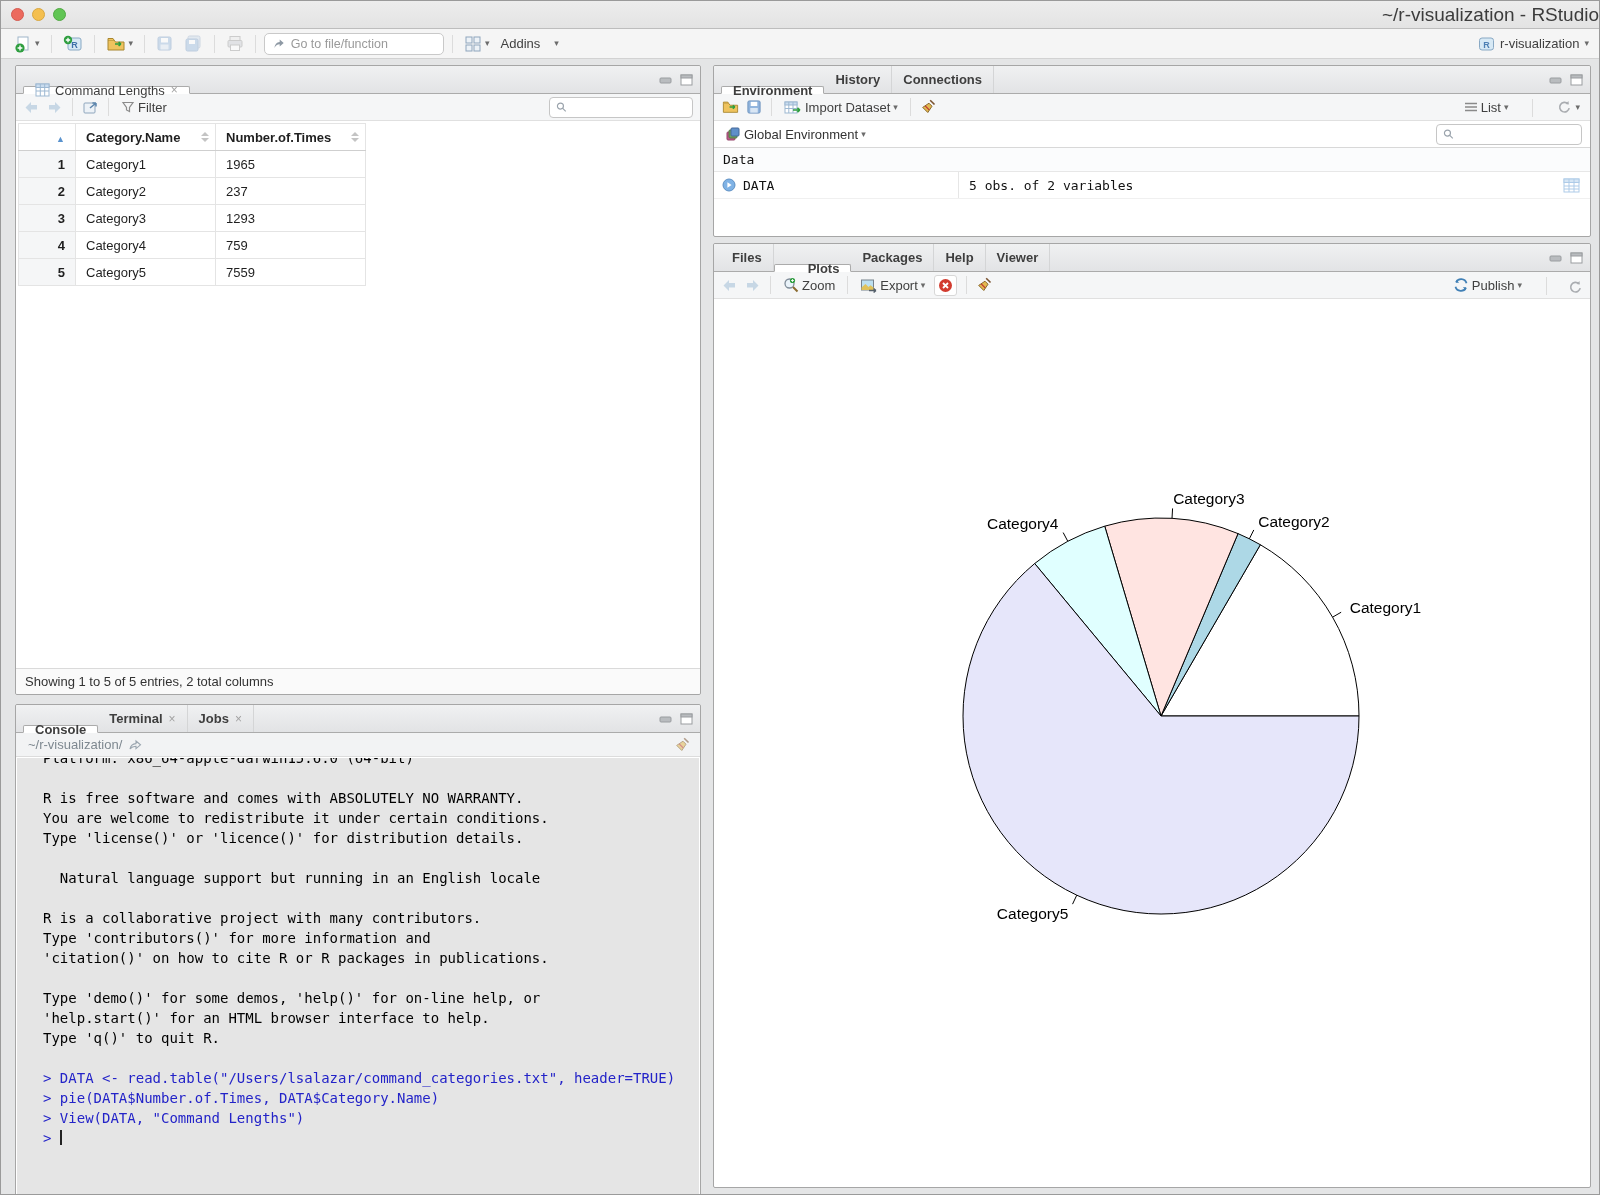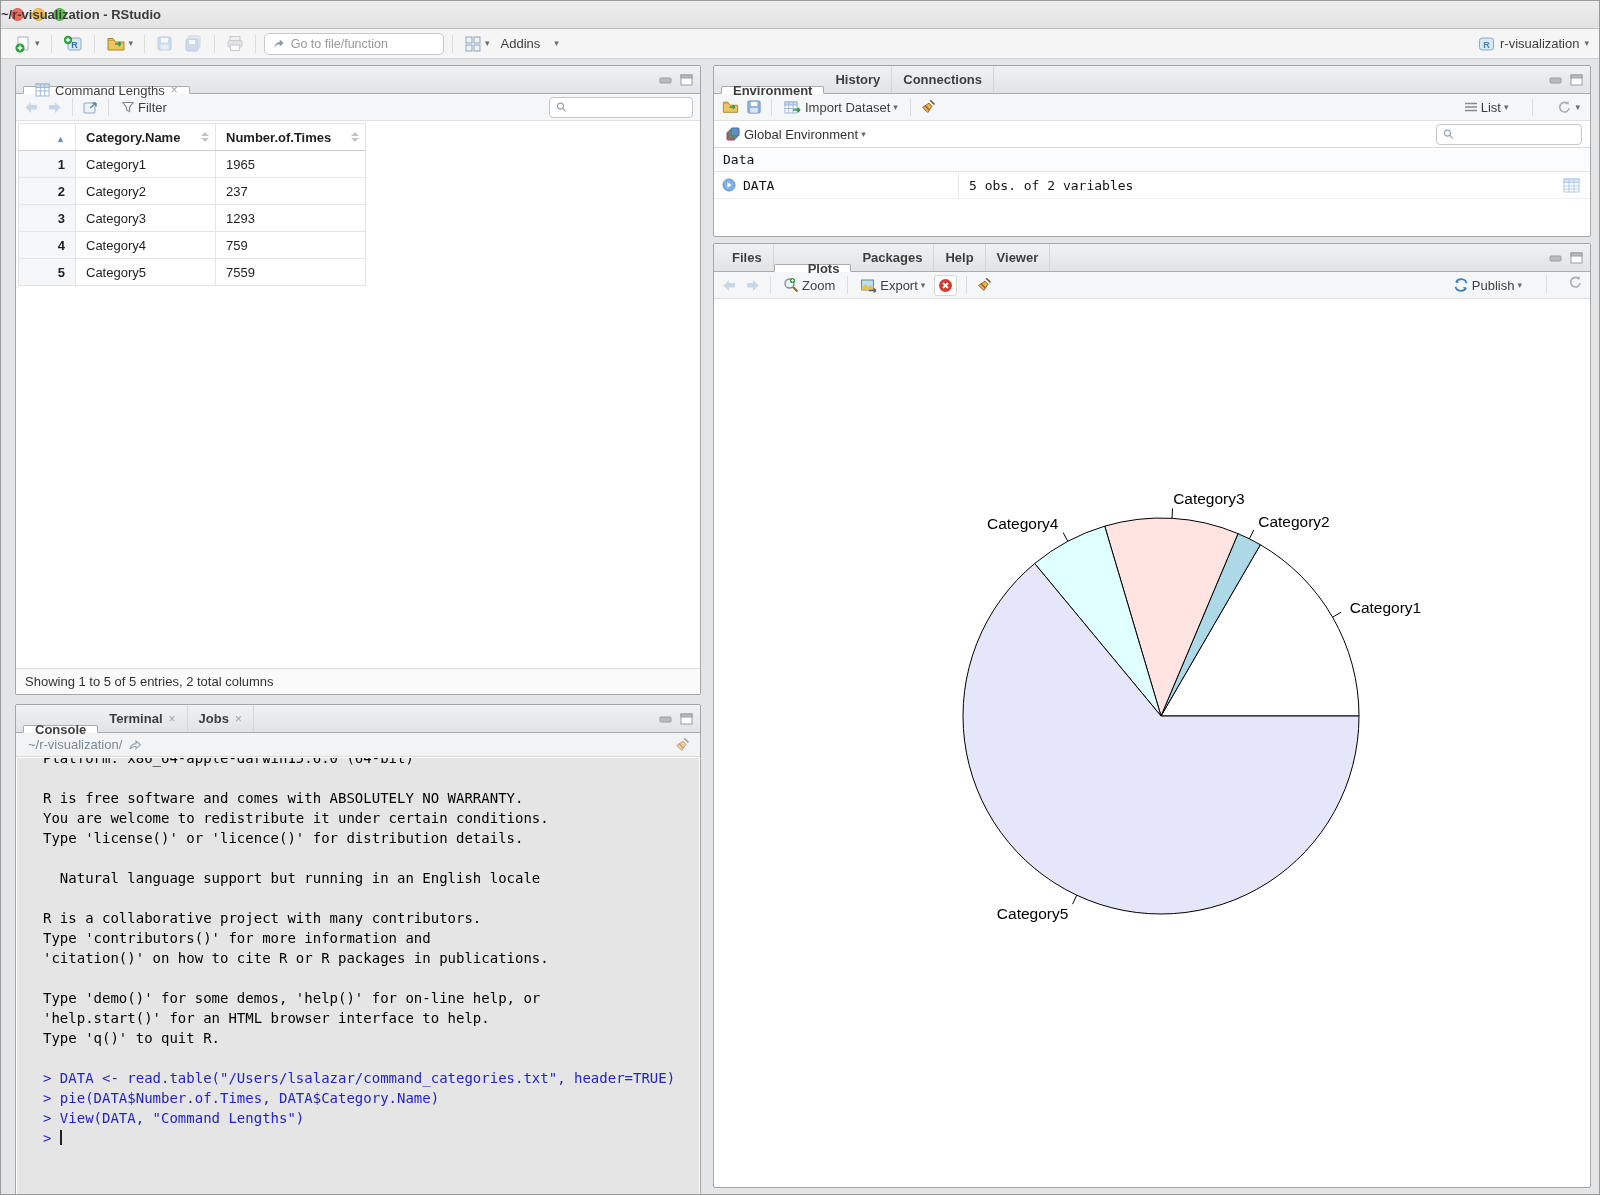--- a/index.html
+++ b/index.html
@@ -11,21 +11,21 @@
   }
   
   .titlebar { position:absolute; top:0; left:0; right:0; height:28px;
     background:linear-gradient(#EDEDED,#E3E3E3); border-bottom:1px solid #BDBDBD;
     display:flex; align-items:center; }
   .lights { display:flex; gap:8px; padding-left:10px; }
   .light { width:13px; height:13px; border-radius:50%; }
   .light.red { background:#EC6A5E; border:1px solid #D55A50; }
   .light.yellow { background:#F4BF4F; border:1px solid #D9A73F; }
   .light.green { background:#61C554; border:1px solid #51A943; }
-  .win-title { position:absolute; left:0; right:0; text-align:left; font-size:13px; color:#3c3c3c;font-weight:bold; }
+  .win-title { position:absolute; left:0; right:0; text-align:right; font-size:19px; color:#3c3c3c; }
   
   .main-toolbar { position:absolute; top:28px; left:0; right:0; height:30px;
     background:#F5F5F5; border-bottom:1px solid #D2D2D2;
     display:flex; align-items:center; padding:0 10px; gap:5px; font-size:13px; color:#404040; }
   .tbtn { display:flex; align-items:center; gap:3px; padding:2px 3px; border-radius:3px; }
   .sep { width:1px; height:18px; background:#DCDCDC; margin:0 3px; }
   .caret { font-size:9px; color:#6b6b6b; line-height:1; }
   .goto-box { display:flex; align-items:center; gap:6px; width:180px; height:22px;
     background:#fff; border:1px solid #C9C9C9; border-radius:5px; padding:0 8px; }
   .goto-box input { border:none; outline:none; width:100%; font-size:12.5px; color:#333;
@@ -47,21 +47,21 @@
     margin-bottom:-1px; z-index:2; border-radius:2px 2px 0 0;margin-top:20px; }
   .tab .close { color:#A2A2A2; font-size:12px; margin-left:1px; }
   .minmax { position:absolute; right:7px; top:50%; transform:translateY(-50%); display:flex; gap:7px; }
   .subbar { height:27px; background:#F5F6F7; border-bottom:1px solid #E0E0E0;
     display:flex; align-items:center; padding:0 7px; gap:6px; font-size:13px; color:#404040; }
   .icon { display:inline-flex; align-items:center; justify-content:center; }
   .searchbox { display:flex; align-items:center; height:21px; border:1px solid #C6C6C6;
     border-radius:4px; background:#fff; padding:0 6px; gap:4px; }
   .searchbox input { border:none; outline:none; font-size:12px; width:100%;
     font-family:"Liberation Sans",sans-serif; }
-  .right-group { margin-left:auto; display:flex; align-items:flex-start; gap:18px; }
+  .right-group { margin-left:auto; display:flex; align-items:flex-end; gap:18px; }
   
   .dtable { border-collapse:collapse; margin:2px 0 0 2px; font-size:13px; color:#1f1f1f; table-layout:fixed; }
   .dtable th, .dtable td { border:1px solid #E4E4E4; height:27px; padding:0 10px; white-space:nowrap; overflow:hidden; }
   .dtable th { font-weight:bold; text-align:left; background:#fff; border-bottom:1px solid #CFCFCF; position:relative; }
   .dtable th.idx, .dtable td.idx { width:57px; text-align:right; }
   .dtable td.idx { background:#F5F6F7; font-weight:bold; }
   .dtable th.c1, .dtable td.c1 { width:140px; }
   .dtable th.c2, .dtable td.c2 { width:150px; }
   .sort-asc { color:#5A93CE; font-size:9px; }
   .sort-carets { position:absolute; right:6px; top:50%; transform:translateY(-50%);

